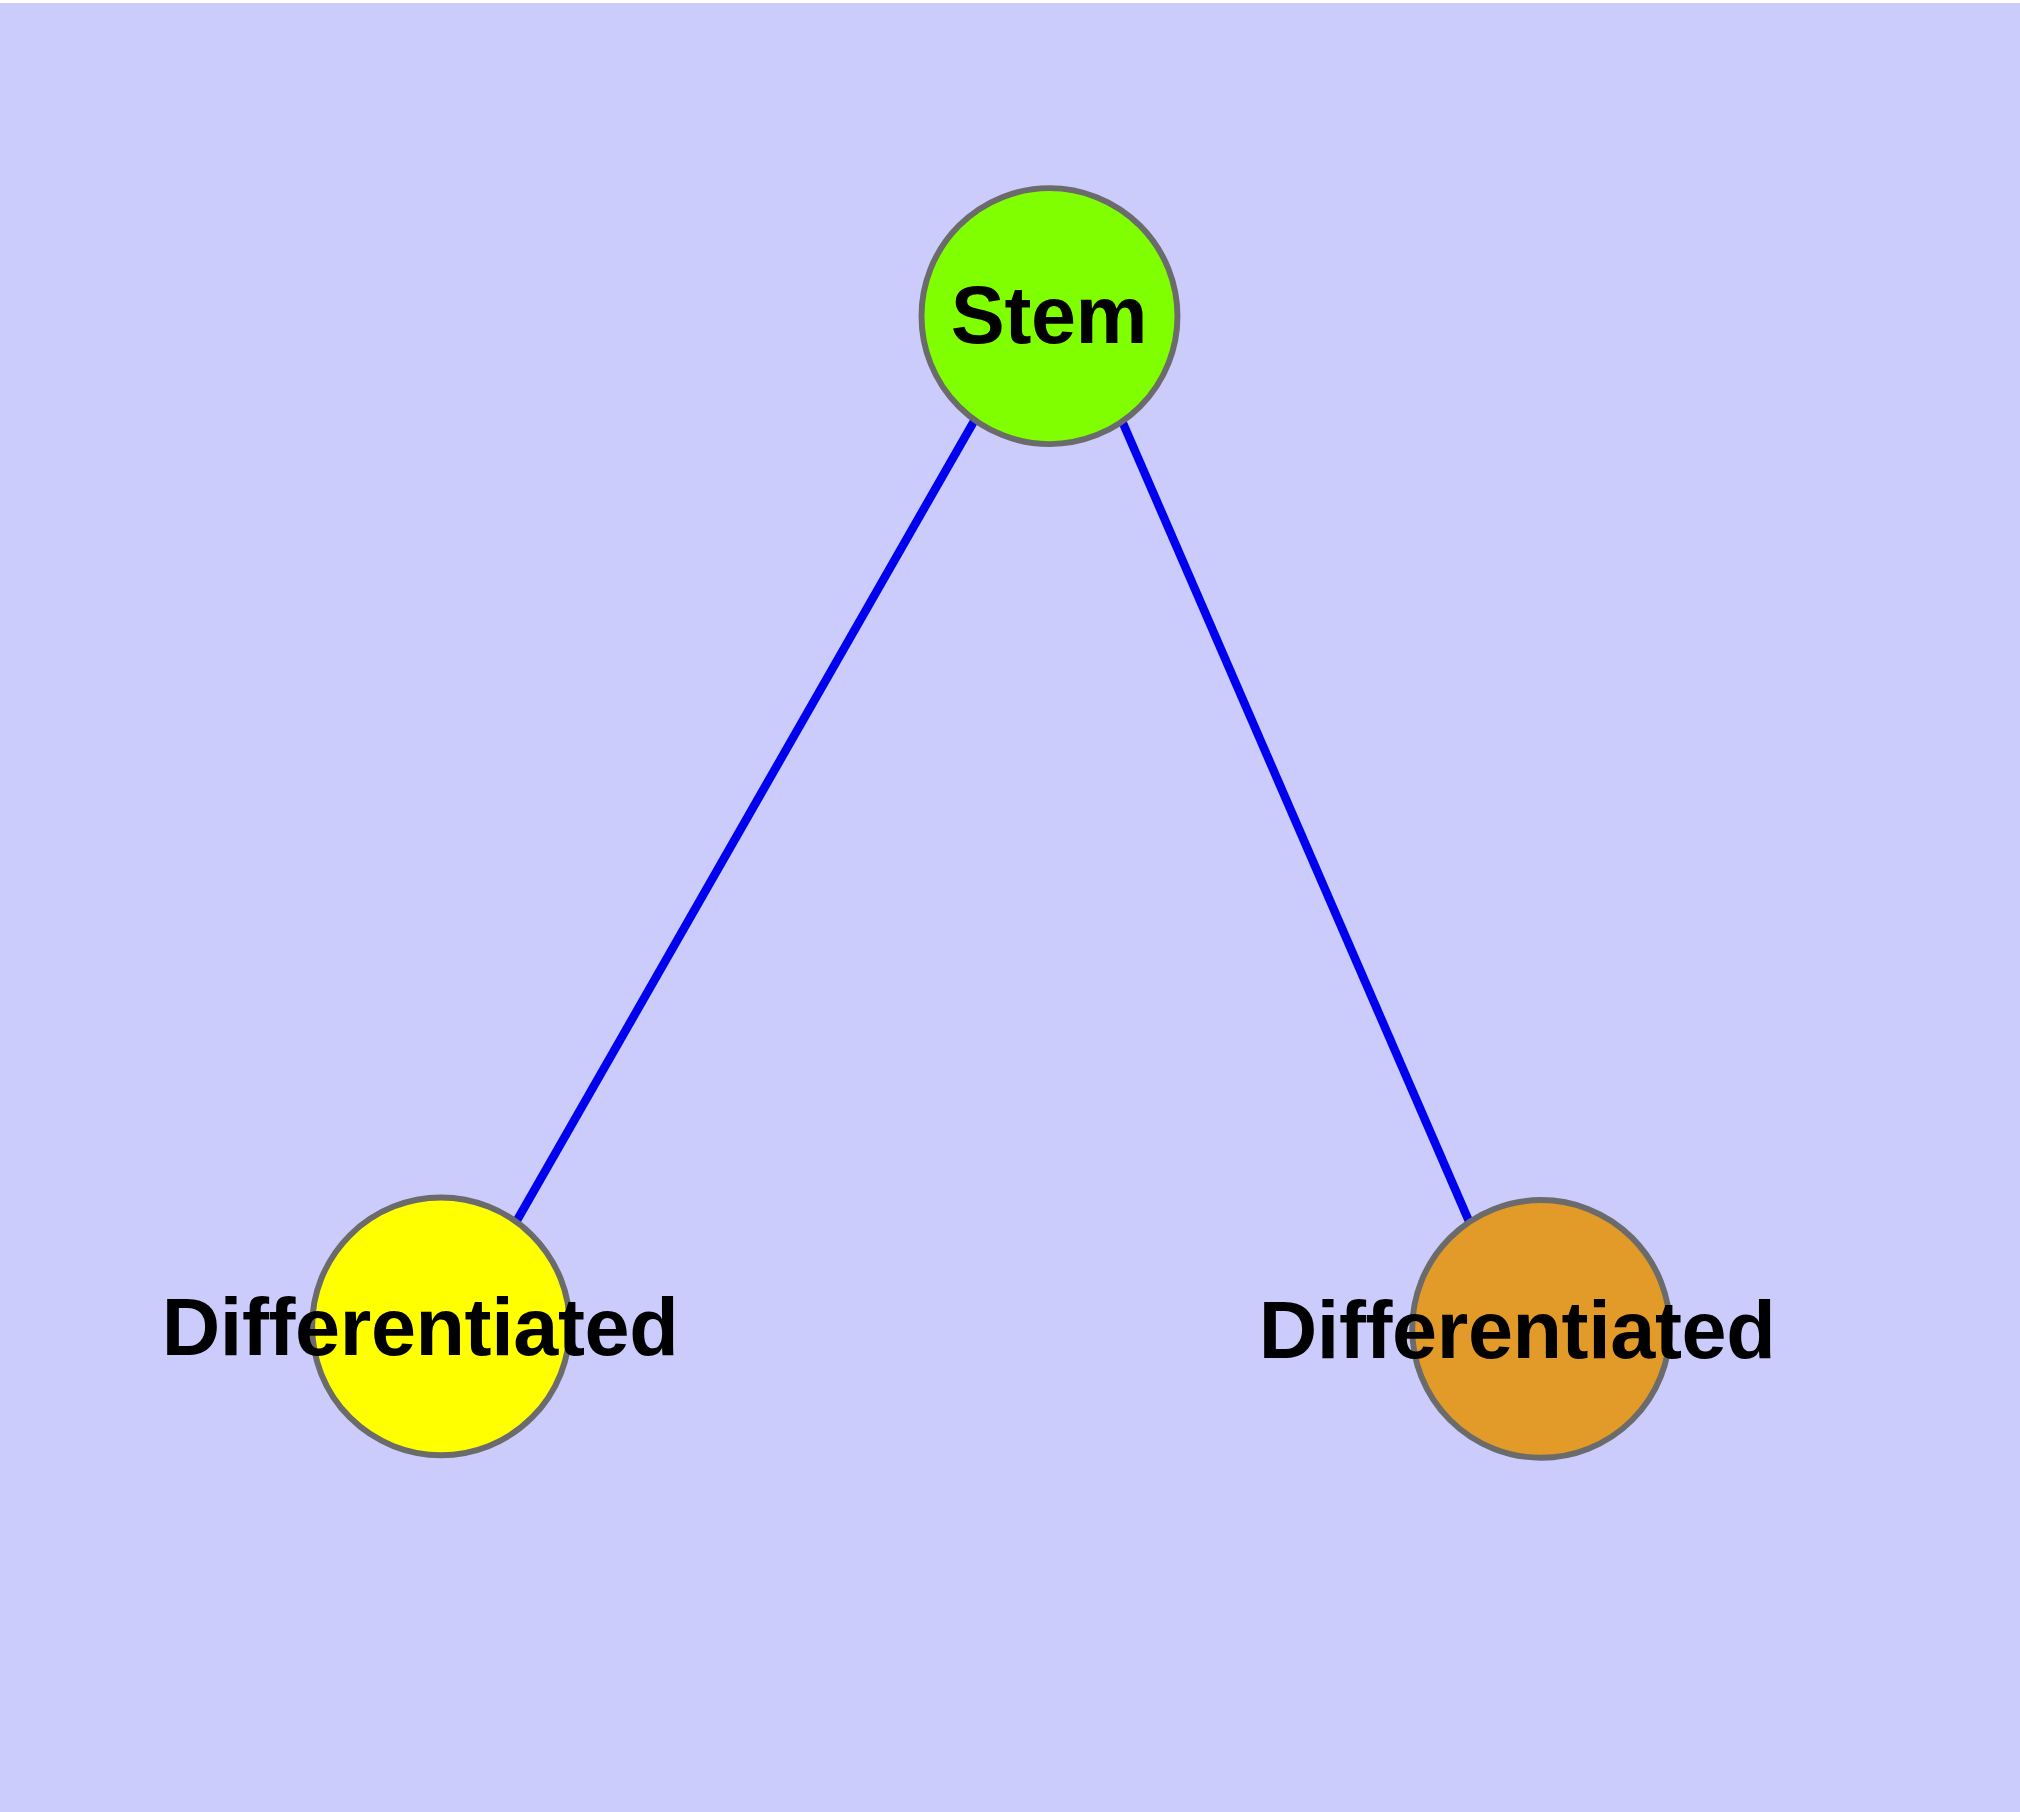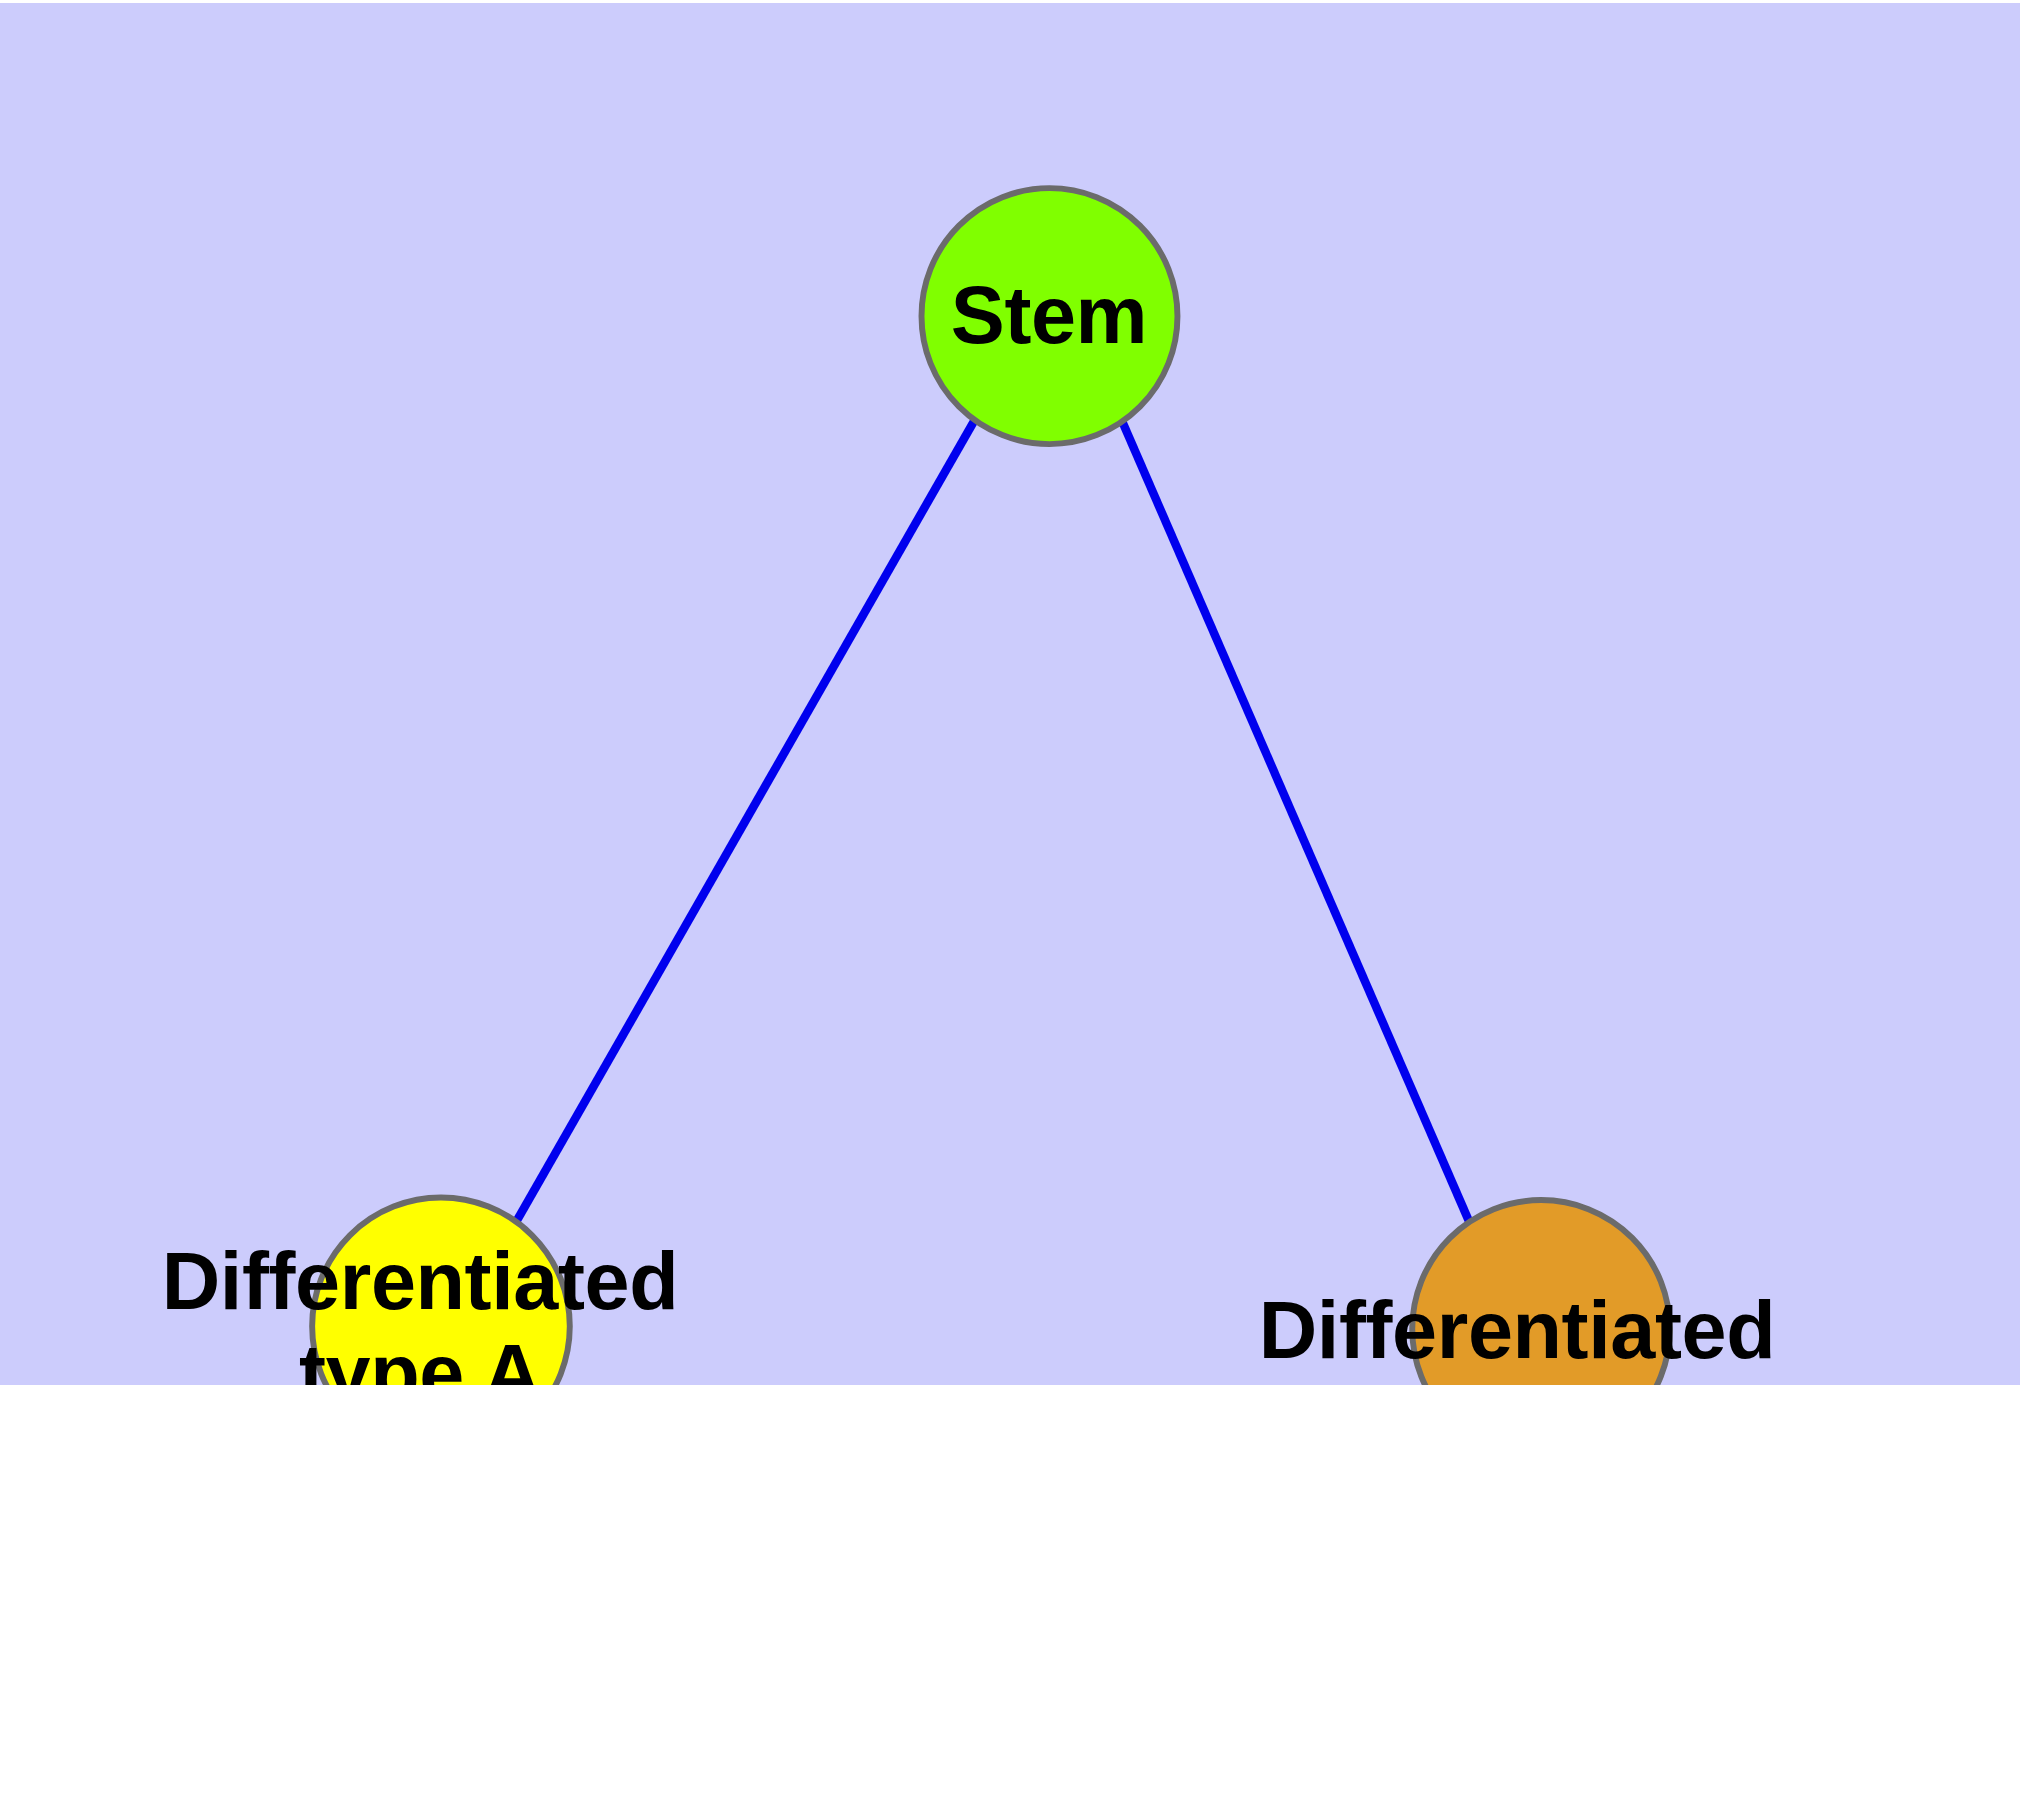--- a/index.html
+++ b/index.html
@@ -4,21 +4,21 @@
 <title>Cell Differentiation Graph</title>
 <style>
   html, body {
     margin: 0;
     padding: 0;
     background: #ffffff;
   }
   #canvas {
     position: relative;
     width: 2021px;
-    height: 1385px;
+    height: 1812px;
     background: #ffffff;
     overflow: hidden;
     font-family: "Liberation Sans", sans-serif;
     text-decoration: underline;
   }
   #plot-area {
     position: absolute;
     left: 0;
     top: 3.4px;
     width: 2021px;
@@ -65,21 +65,20 @@
         <circle cx="1818" cy="1568" r="152" fill="#e29b28" stroke="#6b6b6b" stroke-width="7"></circle>
       </g>
   </svg>
 
   <div id="labels-layer">
       <div class="node-label" style="left: 1049px; top: 316px; font-size: 81px; color: rgb(0, 0, 0);">
         <div>Stem</div>
       </div>
       <div class="node-label-multiline" style="left: 420px; top: 1328px; font-size: 81px; color: rgb(0, 0, 0);">
         <div>Differentiated</div>
-        <div>type A</div>
       </div>
       <div class="node-label-multiline" style="left: 1517px; top: 1331px; font-size: 81px; color: rgb(0, 0, 0);">
         <div>Differentiated</div>
       </div>
     </div>
 
 </div>
 
 
 </body></html>

